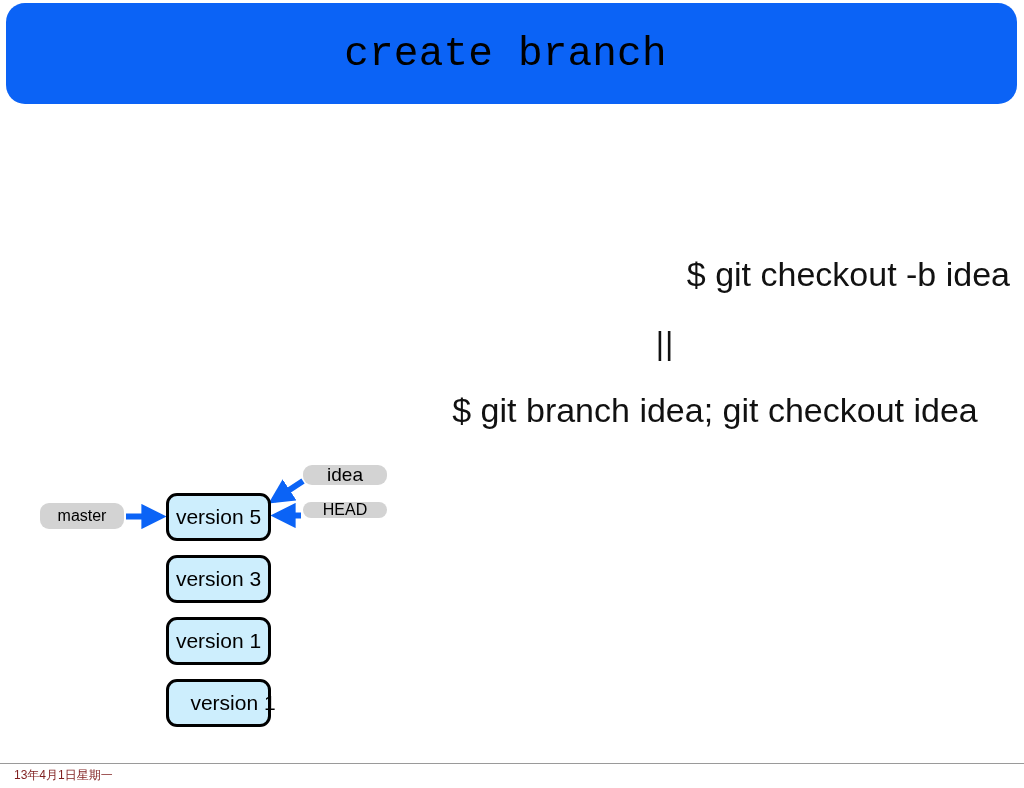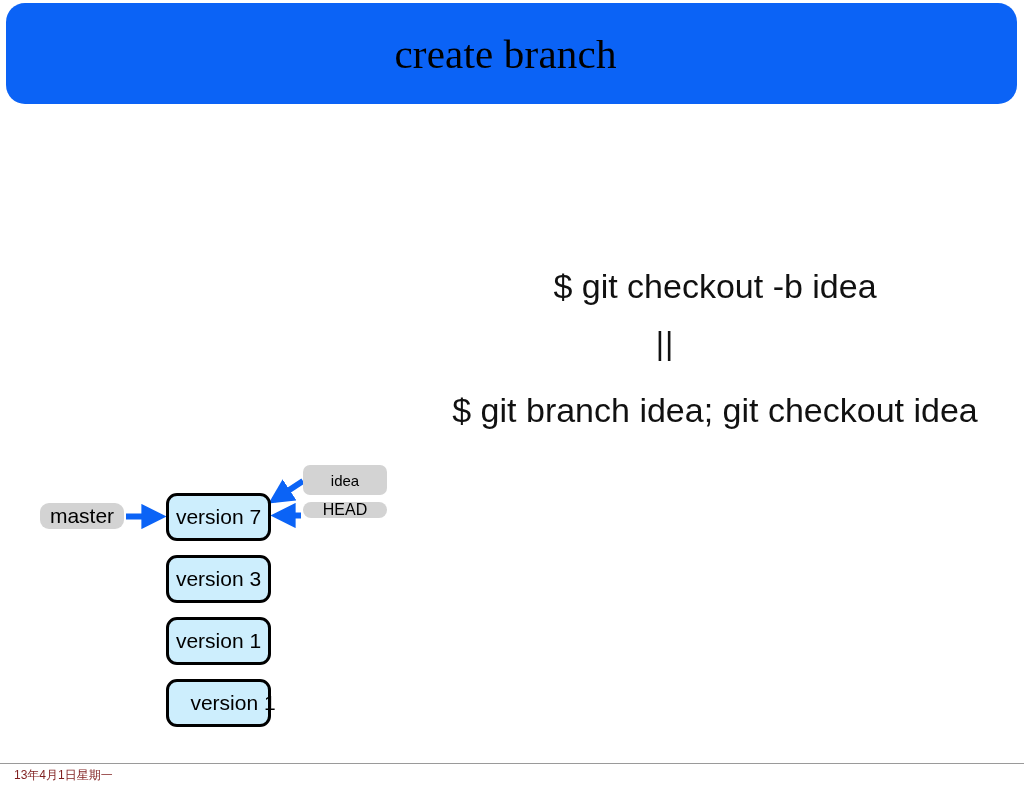--- a/index.html
+++ b/index.html
@@ -38,40 +38,39 @@
   }
   #title-text {
     position: absolute;
     left: 0;
     right: 12px;
     top: 27px;
     text-align: center;
     font-size: 41px;
     line-height: 48px;
     color: #000000;
-    font-family: Liberation Serif, serif;
+    font-family: Liberation Mono, monospace;
     letter-spacing: 0.2px;
     white-space: nowrap;
   }
 
   
   .cmd {
     position: absolute;
     color: #111111;
     font-family: "Liberation Sans", sans-serif;
     white-space: nowrap;
   }
   #cmd-line-1 {
     left: 420px;
     top: 252px;
     width: 590px;
-    text-align: center;
+    text-align: right;
     font-size: 34px;
     line-height: 44px;
-    margin-top: 12px;
   }
   #cmd-or {
     left: 420px;
     top: 322px;
     width: 490px;
     text-align: center;
     font-size: 32px;
     line-height: 42px;
     letter-spacing: 1px;
   }
@@ -133,29 +132,28 @@
     justify-content: center;
     color: #000000;
     font-family: "Liberation Sans", sans-serif;
     white-space: nowrap;
   }
   #ref-master {
     left: 40px;
     top: 503px;
     width: 84px;
     height: 26px;
-    font-size: 21px;
+    font-size: 16px;
   }
   #ref-idea {
     left: 303px;
     top: 465px;
     width: 84px;
-    height: 30px;
-    font-size: 15px;
-    border-radius: 7px;
+    height: 20px;
+    font-size: 19px;
   }
   #ref-head {
     left: 303px;
     top: 502px;
     width: 84px;
     height: 16px;
     font-size: 16px;
   }
 
   #graph-arrows {
@@ -212,21 +210,21 @@
         </marker>
       </defs>
 
       <line x1="126" y1="516.5" x2="160" y2="516.5" stroke="#0b63f6" stroke-width="6" marker-end="url(#arrowhead)"></line>
 
       <line x1="301" y1="515.5" x2="277" y2="515.5" stroke="#0b63f6" stroke-width="6" marker-end="url(#arrowhead)"></line>
 
       <line x1="303" y1="481" x2="274" y2="500" stroke="#0b63f6" stroke-width="6" marker-end="url(#arrowhead)"></line>
     </svg>
 
-    <div class="commit-node" id="commit-node-0">version 7</div>
+    <div class="commit-node" id="commit-node-0">version 5</div>
     <div class="commit-node" id="commit-node-1">version 3</div>
     <div class="commit-node" id="commit-node-2">version 1</div>
     <div class="commit-node" id="commit-node-3">version 1</div>
 
     <div class="ref-label" id="ref-master">master</div>
     <div class="ref-label" id="ref-idea">idea</div>
     <div class="ref-label" id="ref-head">HEAD</div>
 
   </div>
 

